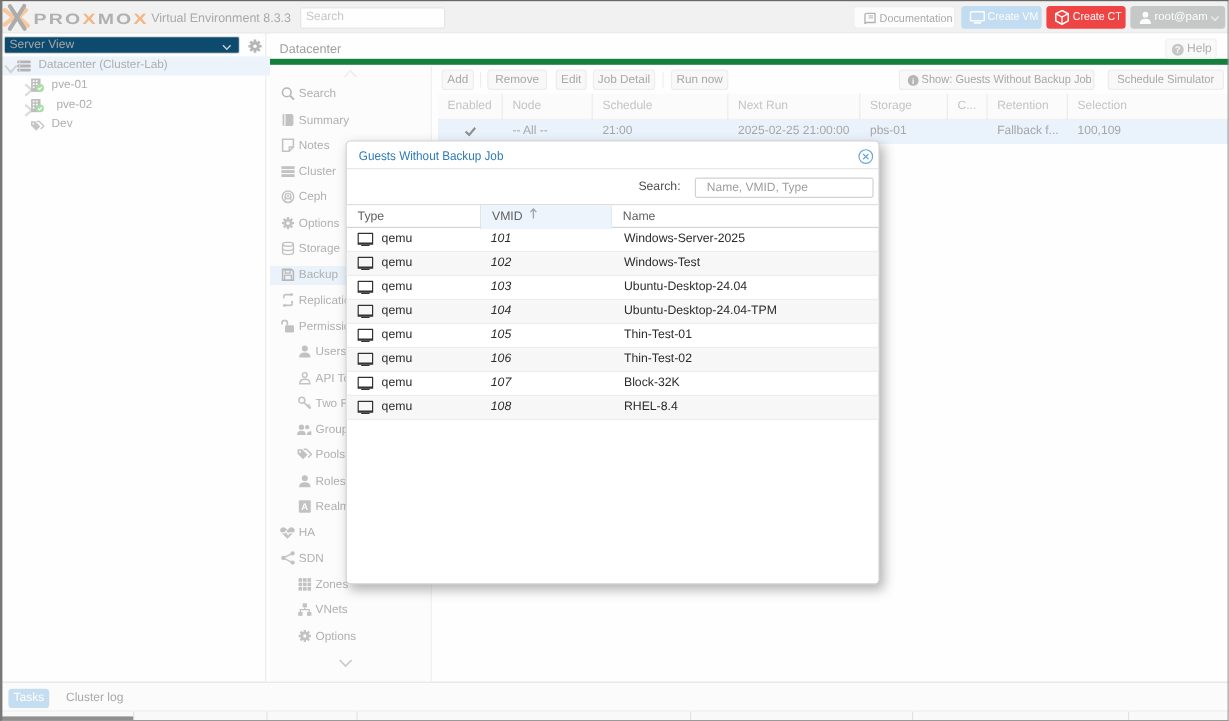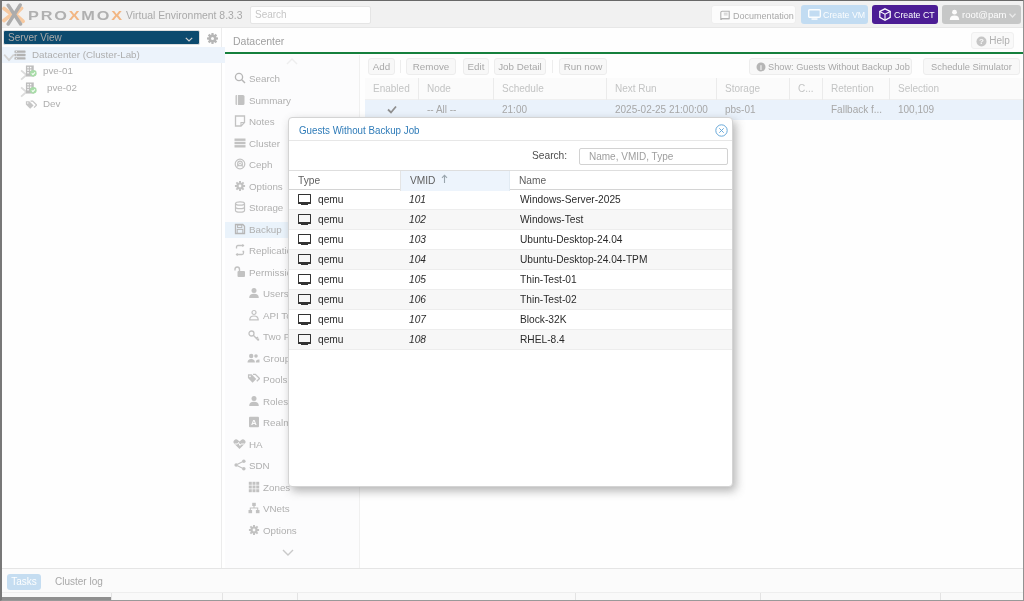--- a/index.html
+++ b/index.html
@@ -10,34 +10,34 @@
 
 
 #topbar { position:absolute; left:0; top:1px; width:1024px; height:27px; background:#f1f1f1; border-bottom:1px solid #e7e7e7; }
 #logotext { position:absolute; left:28px; top:8px; font-size:12.5px; font-weight:bold; letter-spacing:1.4px; color:#b0b0b0; transform:scaleX(1.30); transform-origin:left; white-space:nowrap; }
 #logotext .ox { color:#f2b683; }
 #vetext { position:absolute; left:126px; top:8.5px; font-size:10.4px; color:#a9a9a9; white-space:nowrap; }
 #topsearch { position:absolute; left:250px; top:5px; width:121px; height:18px; background:#fefefe; border:1px solid #e5e5e5; border-radius:2px; color:#c6c6c6; font-size:10px; line-height:16px; padding-left:4px; }
 .topbtn { position:absolute; top:4px; height:19px; border-radius:3px; font-size:9.5px; line-height:19px; white-space:nowrap; overflow:hidden; }
 #btn-doc { left:711px; width:85px; background:#fcfcfc; border:1px solid #eeeeee; color:#a8a8a8; }
 #btn-vm { left:801px; width:67px; background:#c2dcf2; color:#fbfdfe; }
-#btn-ct { left:872px; width:66px; background:#4c1d95; color:#fbfdfe; }
+#btn-ct { left:872px; width:66px; background:#ef4444; color:#fbfdfe; }
 #btn-user { left:942px; width:79px; background:#c6c7c7; color:#fdfdfd; }
 
 
 #treepanel { position:absolute; left:1px; top:28px; width:221px; height:540px; background:#fefefe; border-right:1px solid #ececec; }
 #combo { position:absolute; left:2px; top:2px; width:197px; height:15px; background:#0c4a6e; border:1px solid #dedede; border-radius:2px; color:#a8a8a8; font-size:10px; line-height:13px; padding-left:4px; }
 #gearbtn { position:absolute; left:203px; top:2px; width:17px; height:17px; color:#b2b2b2; font-size:12px; text-align:center; line-height:17px; }
 .trow { position:absolute; left:0; width:229px; height:16px; font-size:9.8px; color:#aeaeae; line-height:16px; }
 .trow.sel { background:#ecf3fb; }
 .ticon { position:absolute; width:12px; height:12px; top:2px; }
 
 
 #mainpanel { position:absolute; left:225px; top:28px; width:799px; height:540px; background:#fefefe; }
-#mainhdr { position:absolute; left:0; top:0; width:799px; height:26px; background:#fefefe; border-bottom:2px solid #15803d; }
+#mainhdr { position:absolute; left:0; top:0; width:799px; height:26px; background:#fefefe; border-bottom:5px solid #15803d; }
 #mainhdr .title { position:absolute; left:8px; top:7px; font-size:10.5px; color:#a0a0a0; }
 #helpbtn { position:absolute; left:746px; top:4px; width:43px; height:17px; background:#f9f9f9; border:1px solid #f0f0f0; border-radius:3px; color:#b0b0b0; font-size:10px; line-height:15px; text-align:center; }
 
 
 #navmenu { position:absolute; left:0; top:27px; width:135px; height:513px; background:#fcfcfd; border-right:1px solid #f0f0f0; }
 .nav { position:absolute; left:0; width:134px; height:21px; font-size:9.8px; color:#b0b0b0; line-height:21px; white-space:nowrap; }
 .nav .ni { position:absolute; left:8px; top:4px; width:13px; height:13px; color:#c2c2c2; text-align:center; font-size:11px; line-height:13px; }
 .nav .nt { position:absolute; left:24px; }
 .nav.sub .ni { left:22px; }
 .nav.sub .nt { left:38px; }

